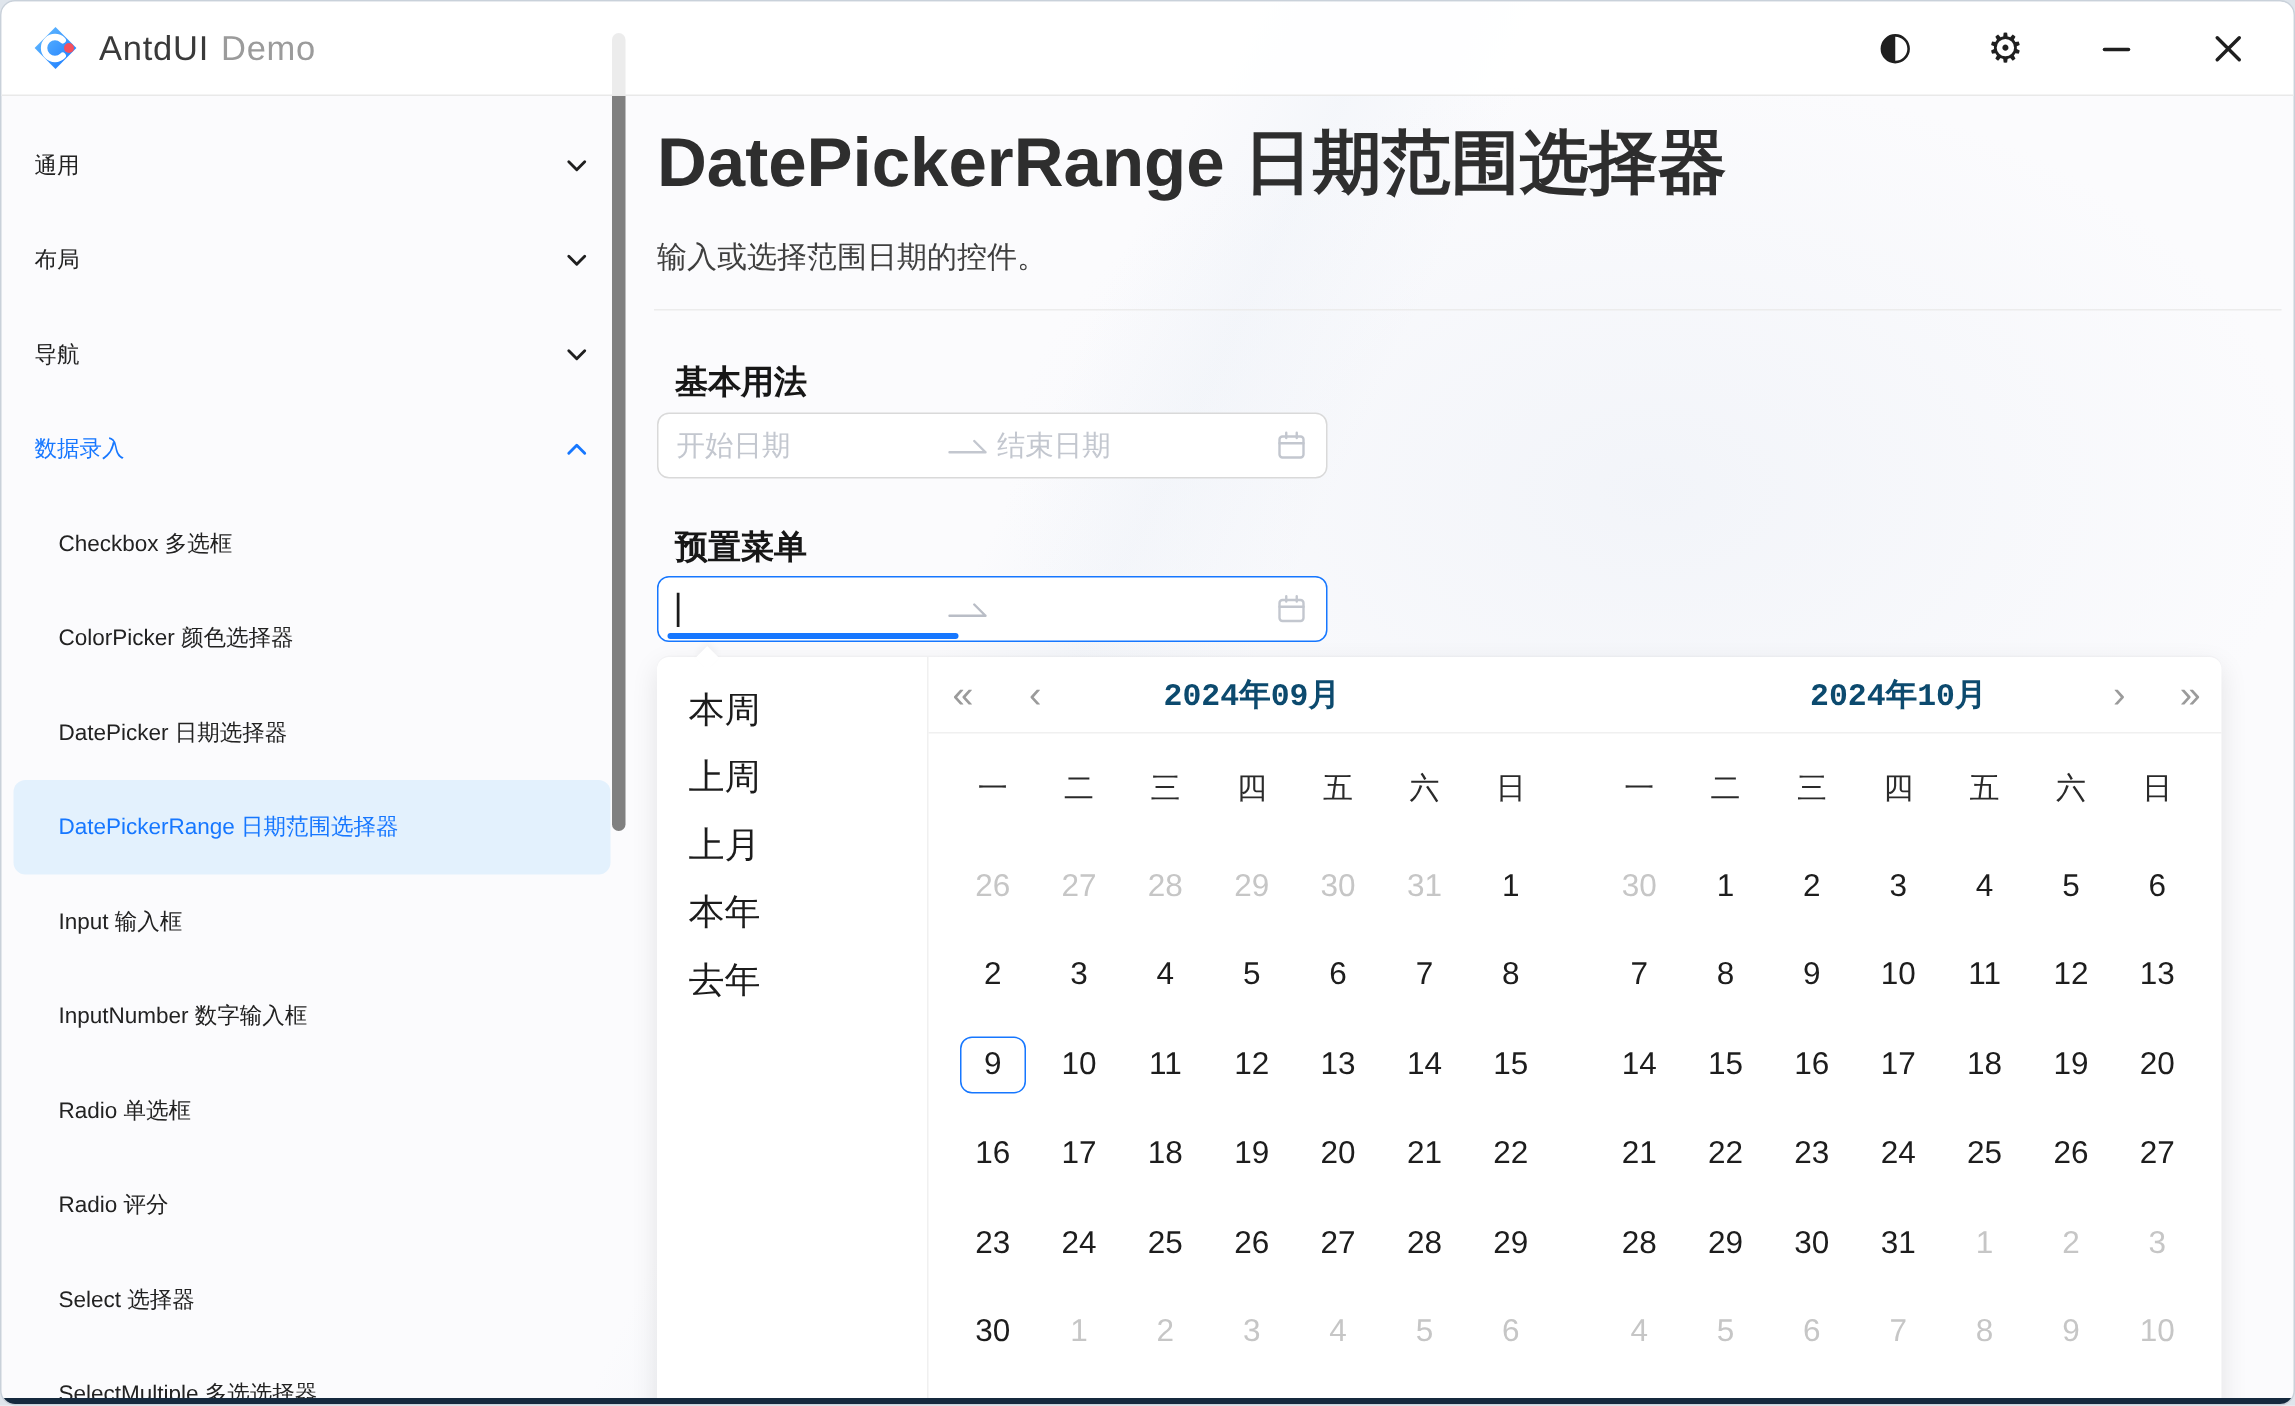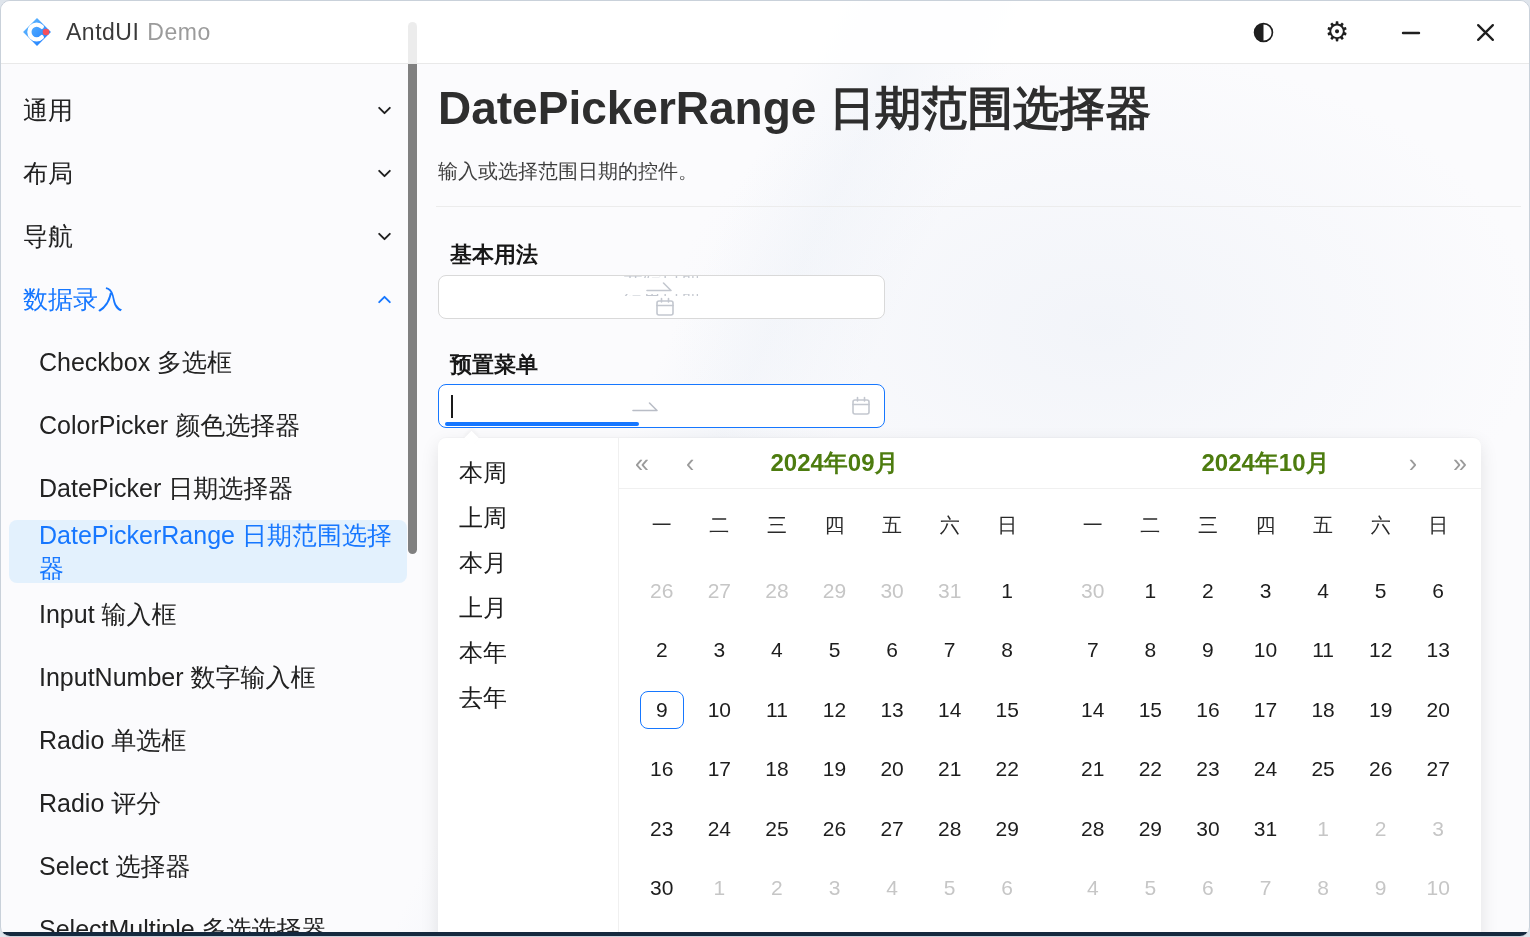--- a/index.html
+++ b/index.html
@@ -20,21 +20,21 @@
   .app-title{margin-left:14px;font-size:23px;letter-spacing:.5px;}
   .app-title .primary{color:#3a3a3a;font-weight:500;}
   .app-title .secondary{color:#9b9b9b;font-weight:400;margin-left:8px;}
   .tb-actions{margin-left:auto;margin-right:22px;display:flex;align-items:center;gap:30px;}
   .tb-btn{width:44px;height:40px;display:flex;align-items:center;justify-content:center;color:#1f1f1f;}
   .gear-glyph{font-size:27px;line-height:1;color:#1f1f1f;}
 
   
   .sidebar{position:absolute;left:0;top:64px;bottom:4px;width:426px;overflow:hidden;}
   .side-list{padding:14px 20px 0 8px;}
-  .side-item{height:63px;display:flex;align-items:center;font-size:25px;color:#222;
+  .side-item{height:63px;display:flex;align-items:center;font-size:15px;color:#222;
     border-radius:8px;cursor:default;}
   .side-item.group{padding:0 14px 0 14px;justify-content:space-between;}
   .side-item.child{padding-left:30px;}
   .side-item.active{color:#1677ff;}
   .side-item.selected{background:#e3f1fd;color:#1677ff;}
   .chev{color:#1f1f1f;}
   .side-item.active .chev{color:#1677ff;transform:rotate(180deg);}
   .side-scrollbar{position:absolute;left:407px;top:21px;width:9px;height:532px;
     background:#808080;border-radius:5px;}
 
@@ -42,21 +42,21 @@
   .main{position:absolute;left:435px;top:63px;right:0;bottom:0;}
   .page-title{position:absolute;left:2px;top:14px;font-size:46px;font-weight:600;color:#2e2e2e;margin:0;letter-spacing:0;}
   .page-subtitle{position:absolute;left:2px;top:94px;font-size:20px;color:#3f3f3f;margin:0;}
   .top-divider{position:absolute;left:0;right:8px;top:142px;height:1px;background:#ececec;}
   .section-h{position:absolute;left:2px;font-size:22px;font-weight:600;color:#171717;margin:12px;}
   .sec-basic{top:164px;}
   .sec-preset{top:274px;}
 
   .rangebox{position:absolute;left:2px;width:447px;height:44px;background:#fff;
     border:1px solid #d9d9d9;border-radius:8px;display:flex;align-items:center;padding:0 12px;}
-  .rb1{top:211px;flex-direction:column;}
+  .rb1{top:211px;}
   .rb2{top:320px;border:1.5px solid #1677ff;}
   .rangebox .seg{flex:1;display:flex;align-items:center;overflow:hidden;}
   .rangebox .ph{color:#c3c7cf;font-size:19px;white-space:nowrap;}
   .swap-arrow{flex:0 0 auto;margin:0 6px 0 0;display:block;}
   .cal-glyph{flex:0 0 auto;margin-left:6px;display:block;}
   .caret{width:2px;height:23px;background:#1a1a1a;}
   .active-bar{position:absolute;left:6px;bottom:1px;width:194px;height:4px;background:#1677ff;border-radius:2px;}
 
   
   .popover{position:absolute;left:2px;top:374px;width:1043px;height:563px;background:#fff;
@@ -66,21 +66,21 @@
   .preset-col{position:absolute;left:0;top:12px;width:180px;}
   .preset-item{height:45px;display:flex;align-items:center;padding-left:21px;font-size:24px;color:#1c1c1c;}
   .v-div{position:absolute;left:180px;top:0;bottom:0;width:1px;background:#f0f0f0;}
   .cal-header{position:absolute;left:181px;right:0;top:0;height:51px;border-bottom:1px solid #f0f0f0;}
   .nav-ico{position:absolute;top:0;height:50px;display:flex;align-items:center;font-size:25px;color:#9b9b9b;}
   .nav-prev-year{left:16px;}
   .nav-prev-month{left:67px;}
   .nav-next-month{right:64px;}
   .nav-next-year{right:14px;}
   .month-title{position:absolute;top:0;height:50px;display:flex;align-items:center;justify-content:center;
-    font-size:24px;font-weight:700;color:#4d7c0f;}
+    font-size:21px;font-weight:700;color:#0c4a6e;font-family:Liberation Mono, monospace;}
   .mt0{left:0;width:431px;}
   .mt1{left:431px;right:0;text-align:right;}
   .panels{position:absolute;left:181px;right:0;top:51px;bottom:0;display:flex;}
   .panel{width:50%;display:grid;grid-template-columns:repeat(7,1fr);
     grid-template-rows:72px repeat(6,59.5px);padding:0 14px;}
   .cell{display:flex;align-items:center;justify-content:center;font-size:21px;color:#1d1d1d;}
   .cell.weekday{font-size:20px;color:#2a2a2a;}
   .cell.out{color:#c6c6c6;}
   .today-badge{border:1.5px solid #1677ff;border-radius:8px;min-width:44px;height:38px;
     display:flex;align-items:center;justify-content:center;}
@@ -227,21 +227,20 @@
       </svg>
       <div class="active-bar"></div>
     </div>
 
     <div class="popover">
       <div class="notch"></div>
 
       <div class="preset-col">
           <div class="preset-item">本周</div>
           <div class="preset-item">上周</div>
-          <div class="preset-item">本月</div>
           <div class="preset-item">上月</div>
           <div class="preset-item">本年</div>
           <div class="preset-item">去年</div>
         </div>
       <div class="v-div"></div>
 
       <div class="cal-header">
         <span class="nav-ico nav-prev-year">«</span>
         <span class="nav-ico nav-prev-month">‹</span>
         <span class="month-title mt0">2024年09月</span>

